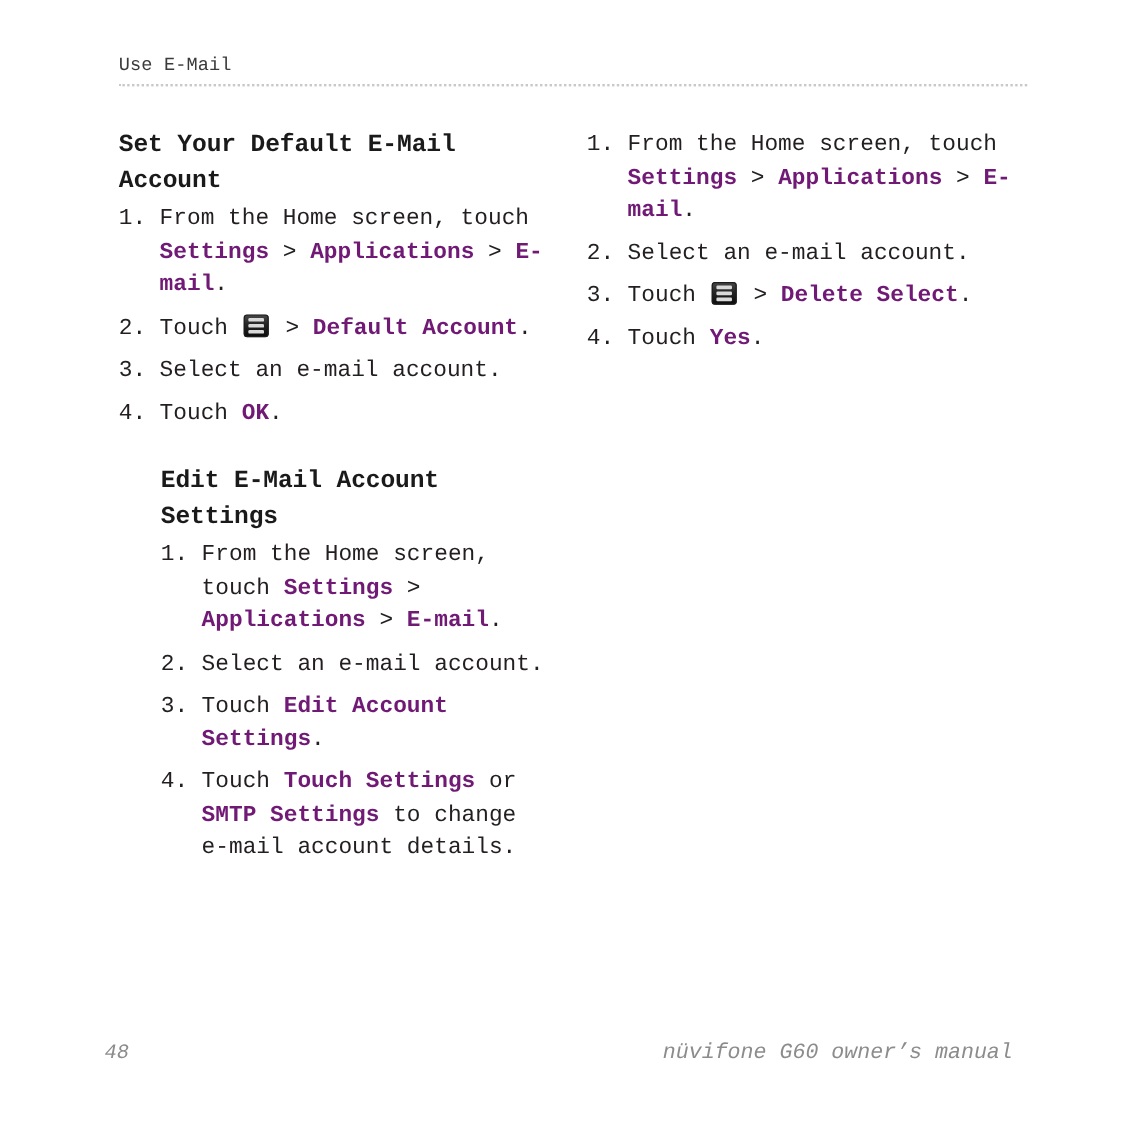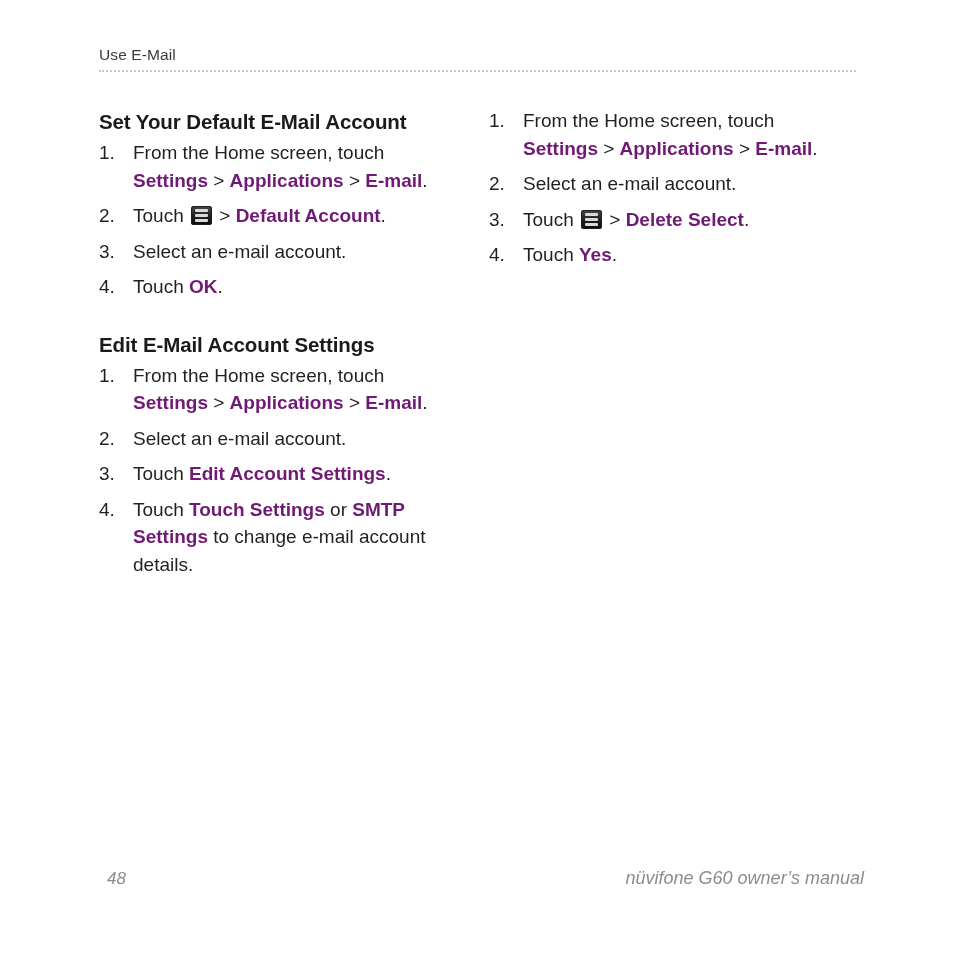--- a/index.html
+++ b/index.html
@@ -12,20 +12,21 @@
     background: #ffffff;
     font-family: "Liberation Sans", sans-serif;
     color: #231f20;
     overflow: hidden;
   }
   .page {
     position: relative;
     width: 954px;
     height: 954px;
     box-sizing: border-box;
+    font-family: Liberation Mono, monospace;
   }
 
   
   .page-header {
     position: absolute;
     left: 99px;
     top: 45px;
     width: 757px;
   }
   .page-header .header-text {
@@ -62,20 +63,21 @@
     line-height: 30px;
     font-weight: bold;
     color: #1a1a1a;
     letter-spacing: -0.1px;
   }
   .section {
     margin-bottom: 0;
   }
   .section.spaced {
     margin-top: 29px;
+    margin-left: 35px;
   }
 
   ol.steps {
     margin: 0;
     padding: 0;
     list-style: none;
     counter-reset: stepnum;
   }
   ol.steps > li {
     position: relative;
@@ -126,21 +128,21 @@
     background: #d9d9d9;
     border-radius: 1px;
   }
   .menu-icon i:nth-child(1) { top: 3px; }
   .menu-icon i:nth-child(2) { top: 8px; }
   .menu-icon i:nth-child(3) { top: 13px; }
 
   
   .page-footer {
     position: absolute;
-    left: 107px;
+    left: 87px;
     top: 868px;
     width: 757px;
     display: flex;
     justify-content: space-between;
     align-items: baseline;
     font-style: italic;
     color: #8c8c8c;
   }
   .page-footer .page-number { font-size: 17px; }
   .page-footer .manual-title { font-size: 18px; }

